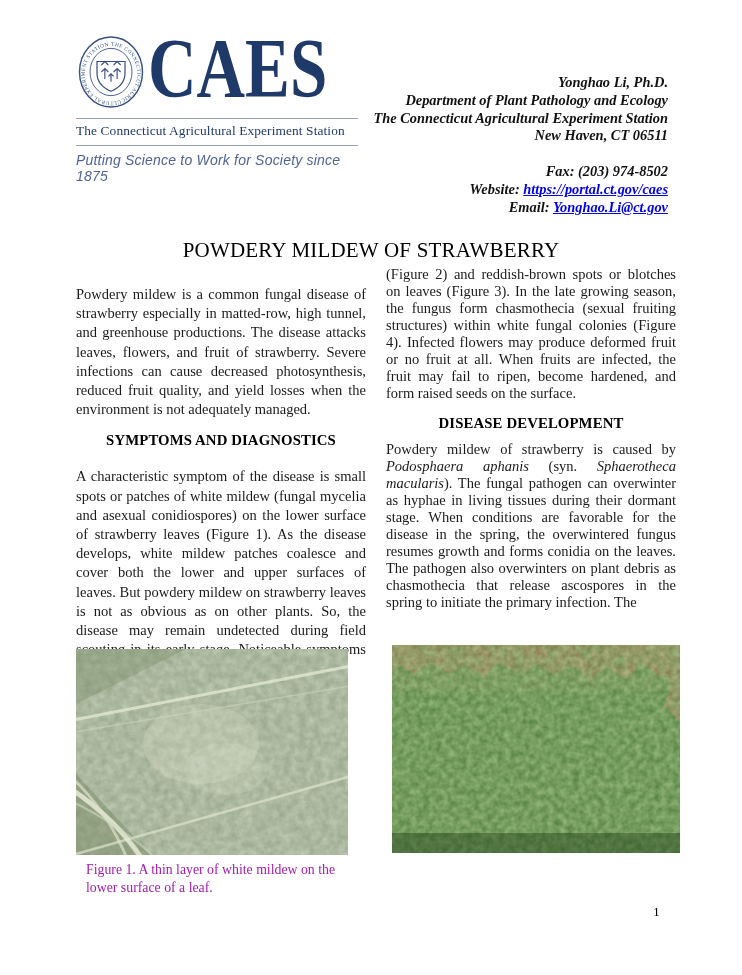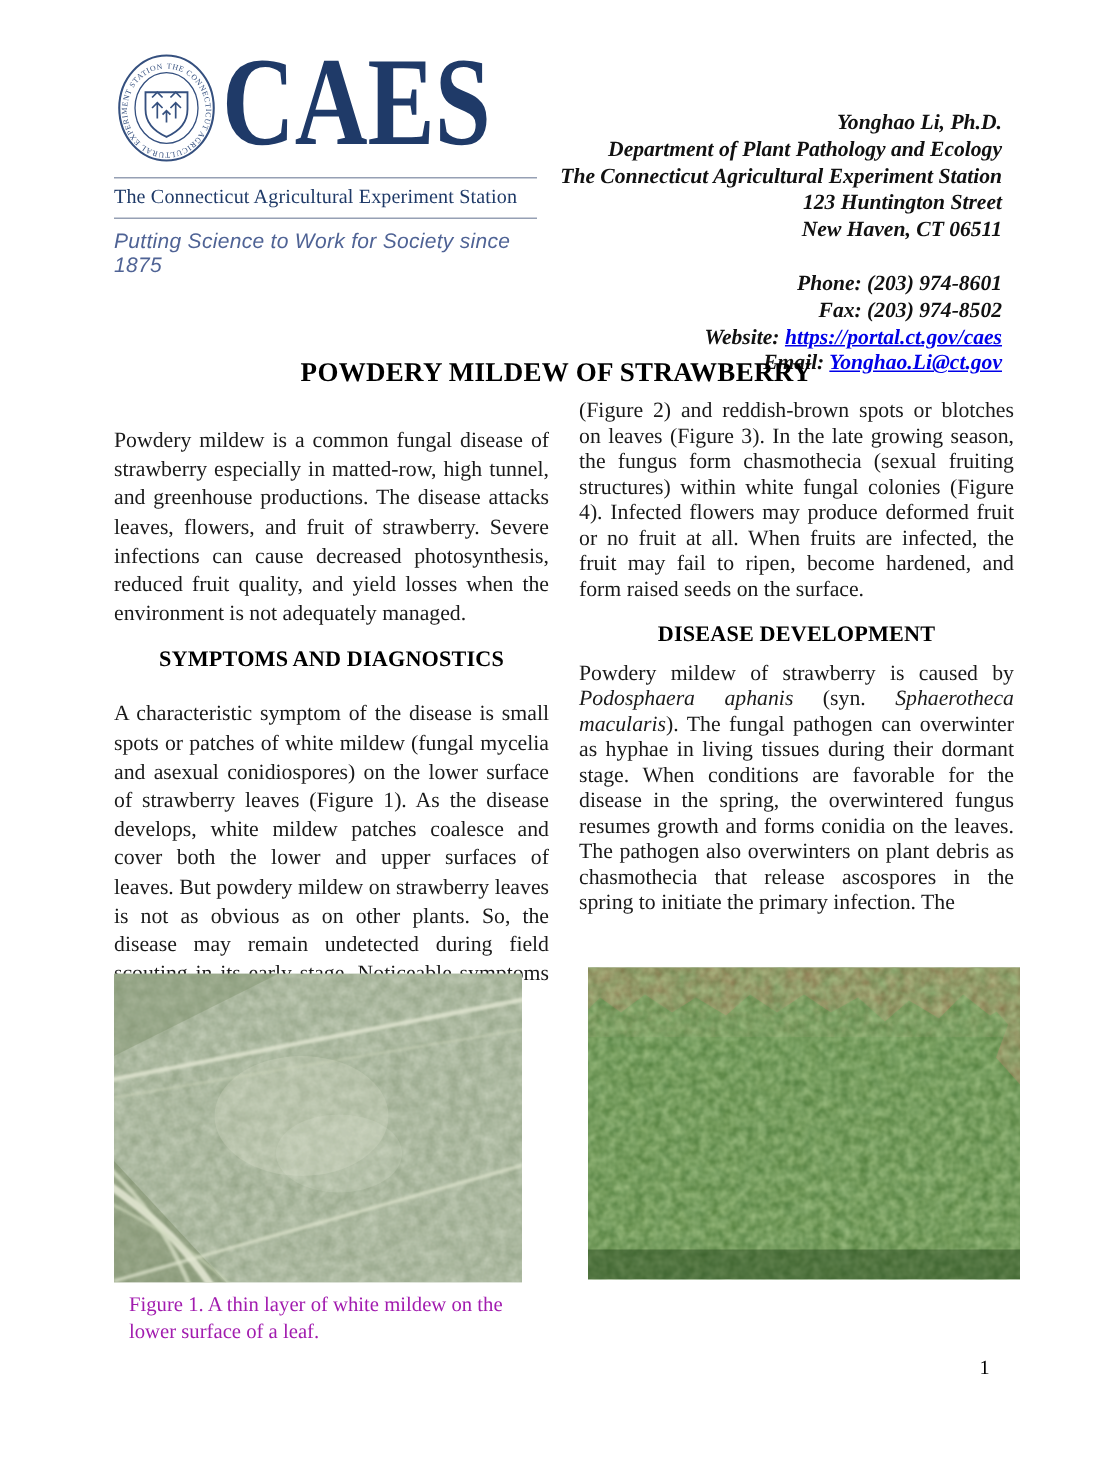--- a/index.html
+++ b/index.html
@@ -28,21 +28,21 @@
   .contact{
     position:absolute;right:74px;top:36px;width:340px;text-align:right;
     font-weight:bold;font-style:italic;font-size:14.4px;line-height:17.8px;color:#111;margin-top:38px;
   }
   .contact .spacer{height:18px;}
   .contact a{color:#0000e8;text-decoration:underline;}
 
   
   .doc-title{
     position:absolute;left:0;top:238px;width:742px;text-align:center;
-    font-weight:bold;font-size:18px;letter-spacing:0.2px;color:#000;
+    font-weight:normal;font-size:21px;letter-spacing:0.2px;color:#000;
   }
 
   
   .col{position:absolute;top:266px;width:290px;text-align:justify;font-size:14.5px;}
   .col-left{left:76px;}
   .col-right{left:386px;}
   .col p{margin:0;}
   .col-left p{line-height:19.2px;margin-top:19px;}
   .col-right p{line-height:17px;}
   .col h2{
@@ -89,24 +89,22 @@
     <div class="logo-rule"></div>
     <div class="station-name">The Connecticut Agricultural Experiment Station</div>
     <div class="logo-rule"></div>
     <div class="tagline">Putting Science to Work for Society since 1875</div>
   </div>
 
   <div class="contact">
     <div>Yonghao Li, Ph.D.</div>
     <div>Department of Plant Pathology and Ecology</div>
     <div>The Connecticut Agricultural Experiment Station</div>
-    <div>123 Huntington Street</div>
     <div>New Haven, CT 06511</div>
     <div class="spacer"></div>
-    <div>Phone: (203) 974-8601</div>
     <div>Fax: (203) 974-8502</div>
     <div>
       <span>Website:</span>
       <a href="#">https://portal.ct.gov/caes</a>
     </div>
     <div>
       <span>Email:</span>
       <a href="#">Yonghao.Li@ct.gov</a>
     </div>
   </div>

